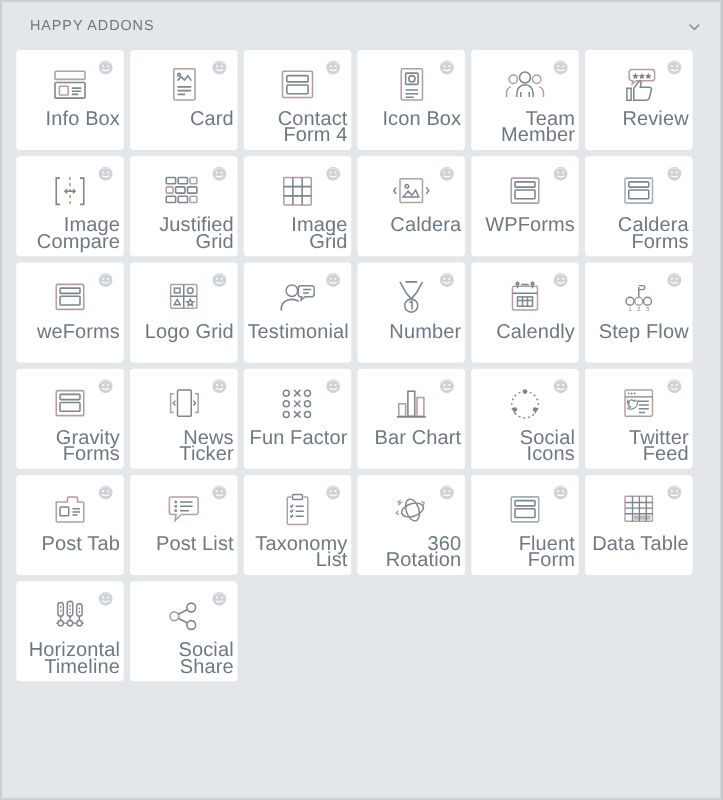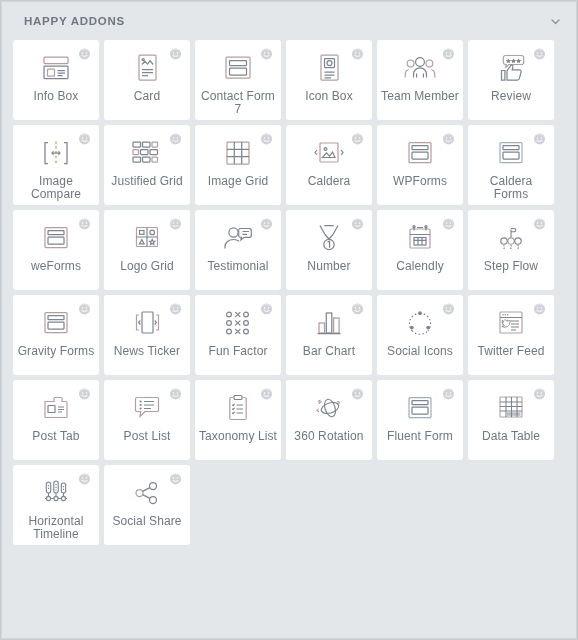--- a/index.html
+++ b/index.html
@@ -38,21 +38,21 @@
     align-items: center;
     padding: 0 12px 0 22px;
     background: #e3e7e9;
     user-select: none;
   }
 
   .panel-title {
     font-size: 11.5px;
     letter-spacing: 0.75px;
     color: #6d7882;
-    font-weight: 700;
+    font-weight: 400;
     white-space: nowrap;
   }
 
   .panel-toggle {
     margin-left: auto;
     width: 18px;
     height: 18px;
     display: flex;
     align-items: center;
     justify-content: center;
@@ -94,22 +94,22 @@
     align-items: center;
     justify-content: center;
     color: #7d858f;
   }
   .widget-icon svg { display: block; overflow: visible; }
 
   .widget-label {
     margin-top: 5px;
     width: 100%;
     padding: 0 3px;
-    text-align: center;
-    font-size: 12px;
+    text-align: right;
+    font-size: 16px;
     line-height: 12.5px;
     color: #6d7882;
     letter-spacing: 0.1px;
     white-space: pre-line;
   }
 
   
   .widget-badge {
     position: absolute;
     top: 6px;
@@ -202,21 +202,21 @@
             <path d="M6.6 13q3.4 1.9 6.9 0" fill="none" stroke="#ffffff" stroke-width="1.3" stroke-linecap="round"></path>
           </svg>
         </span>
         <span class="widget-icon">
           <svg width="32" height="28" viewBox="0 0 32 28" fill="none" stroke="currentColor" stroke-width="1.25">
             <rect x="4" y="3" width="24" height="21" rx="1" stroke="#b59da0"></rect>
             <rect x="7.5" y="6.5" width="17" height="5" rx="0.8"></rect>
             <rect x="7.5" y="14" width="17" height="7" rx="0.8"></rect>
           </svg>
         </span>
-        <span class="widget-label">Contact Form 7</span>
+        <span class="widget-label">Contact Form 4</span>
       </div>
       <div class="widget-card">
         <span class="widget-badge">
           <svg width="15" height="15" viewBox="0 0 20 20">
             <circle cx="10" cy="10.6" r="7.4" fill="#c7ccd1"></circle>
             <path d="M4.2 7.2q2.2-2.5 6-2.4 3.9.1 5.9 2.5" fill="#c7ccd1"></path>
             <path d="M3.6 7.4q2.4-3 6.4-2.9 4 .1 6.2 3" fill="none" stroke="#dfe3e6" stroke-width="1.1"></path>
             <circle cx="7.4" cy="9.4" r="1.05" fill="#ffffff"></circle>
             <circle cx="12.6" cy="9.4" r="1.05" fill="#ffffff"></circle>
             <path d="M6.6 13q3.4 1.9 6.9 0" fill="none" stroke="#ffffff" stroke-width="1.3" stroke-linecap="round"></path>

